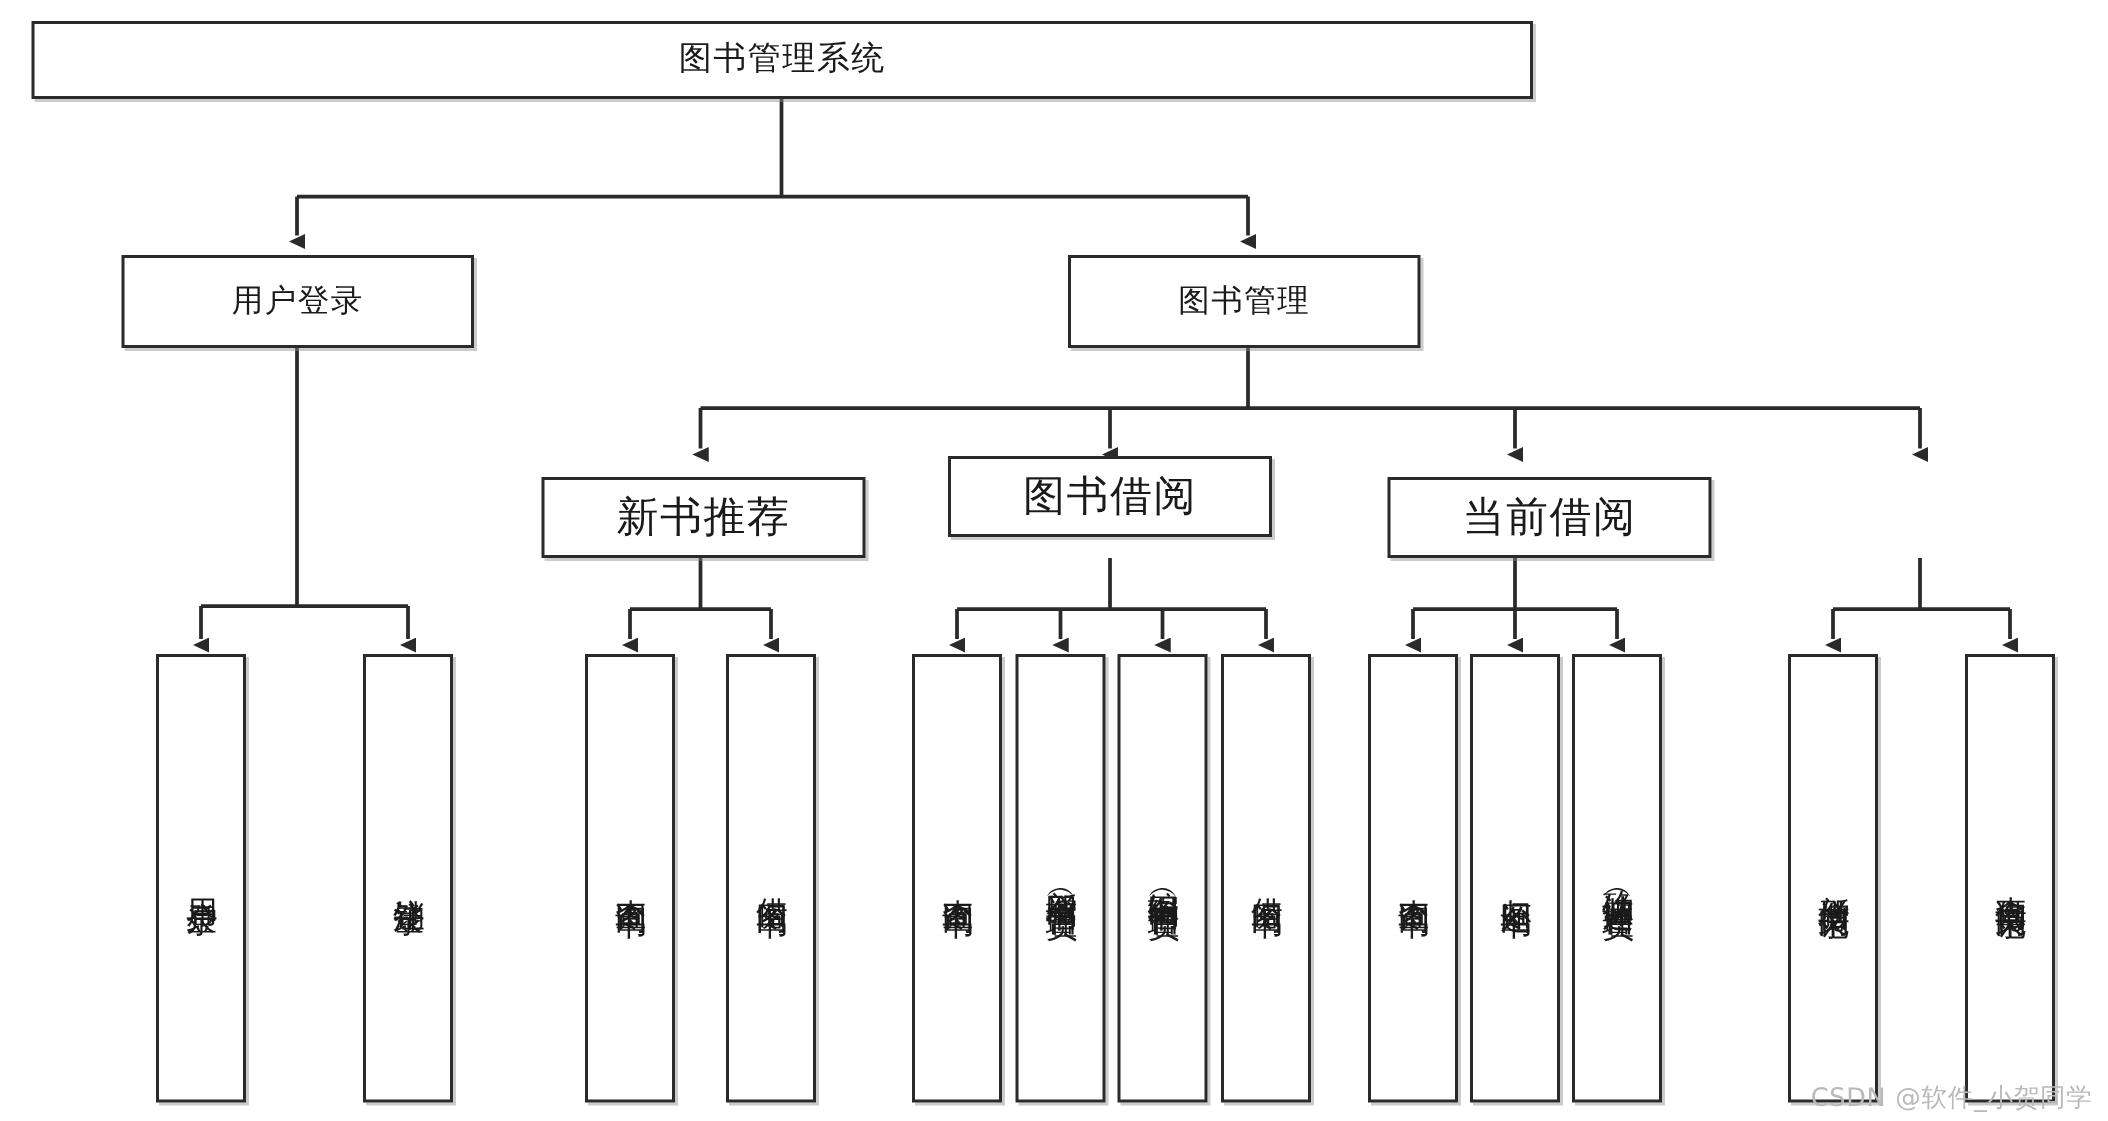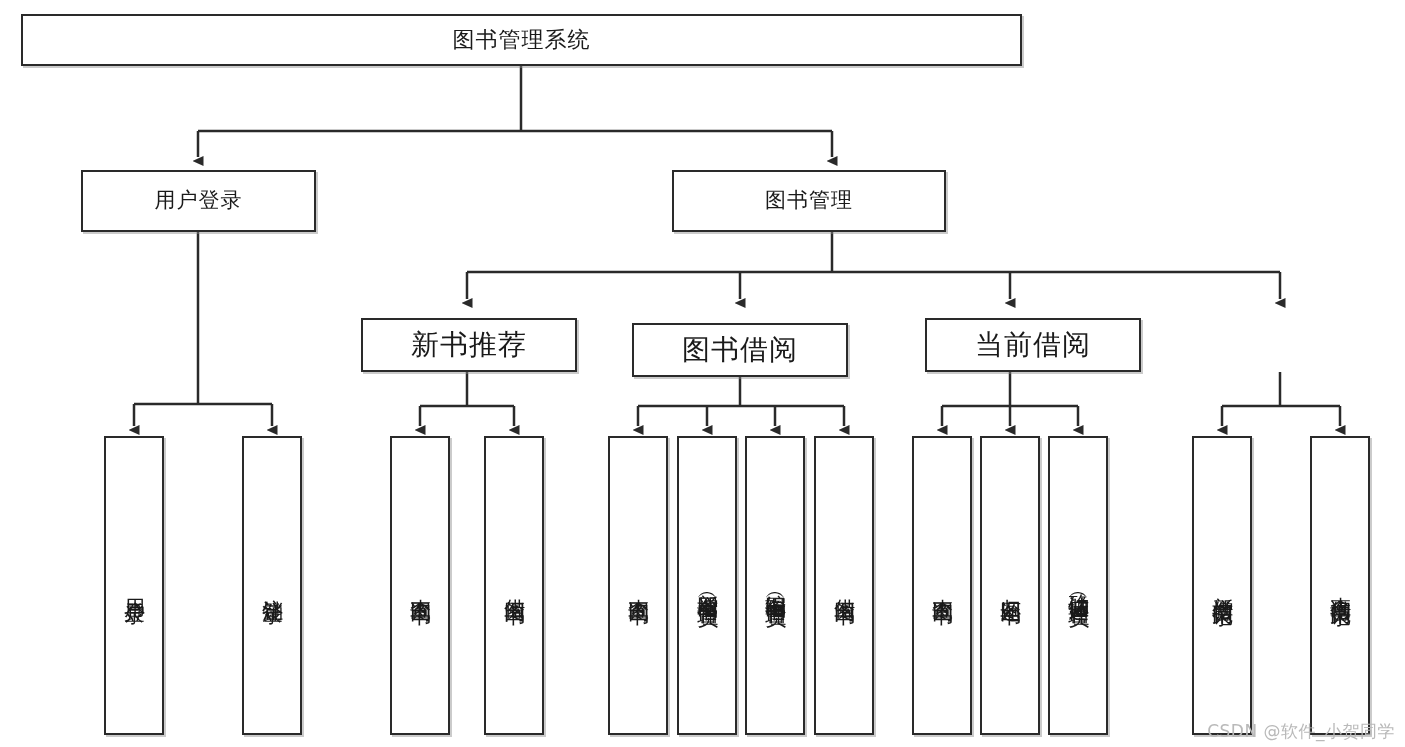--- a/index.html
+++ b/index.html
@@ -127,28 +127,28 @@
     </g>
   </svg>
 
   <div class="node root" style="left:21px; top:14px; width:1001px; height:52px;">
     <span class="node-label">图书管理系统</span>
   </div>
 
   <div class="node level2" style="left:81px; top:170px; width:235px; height:62px;">
     <span class="node-label">用户登录</span>
   </div>
-  <div class="node level2" style="left:672px; top:170px; width:274px; height:62px;">
+  <div class="node level2" style="left:712px; top:170px; width:235px; height:62px;">
     <span class="node-label">图书管理</span>
   </div>
 
   <div class="node level3" style="left:361px; top:318px; width:216px; height:54px;">
     <span class="node-label">新书推荐</span>
   </div>
-  <div class="node level3" style="left:632px; top:323px; width:216px; height:54px;">
+  <div class="node level3" style="left:632px; top:304px; width:216px; height:54px;">
     <span class="node-label">图书借阅</span>
   </div>
   <div class="node level3" style="left:902px; top:318px; width:216px; height:54px;margin-left:23px;">
     <span class="node-label">当前借阅</span>
   </div>
 
   <div class="node leaf" style="left:104px; top:436px; width:60px; height:299px;">
     <span class="node-label">用户登录</span>
   </div>
   <div class="node leaf" style="left:242px; top:436px; width:60px; height:299px;">

